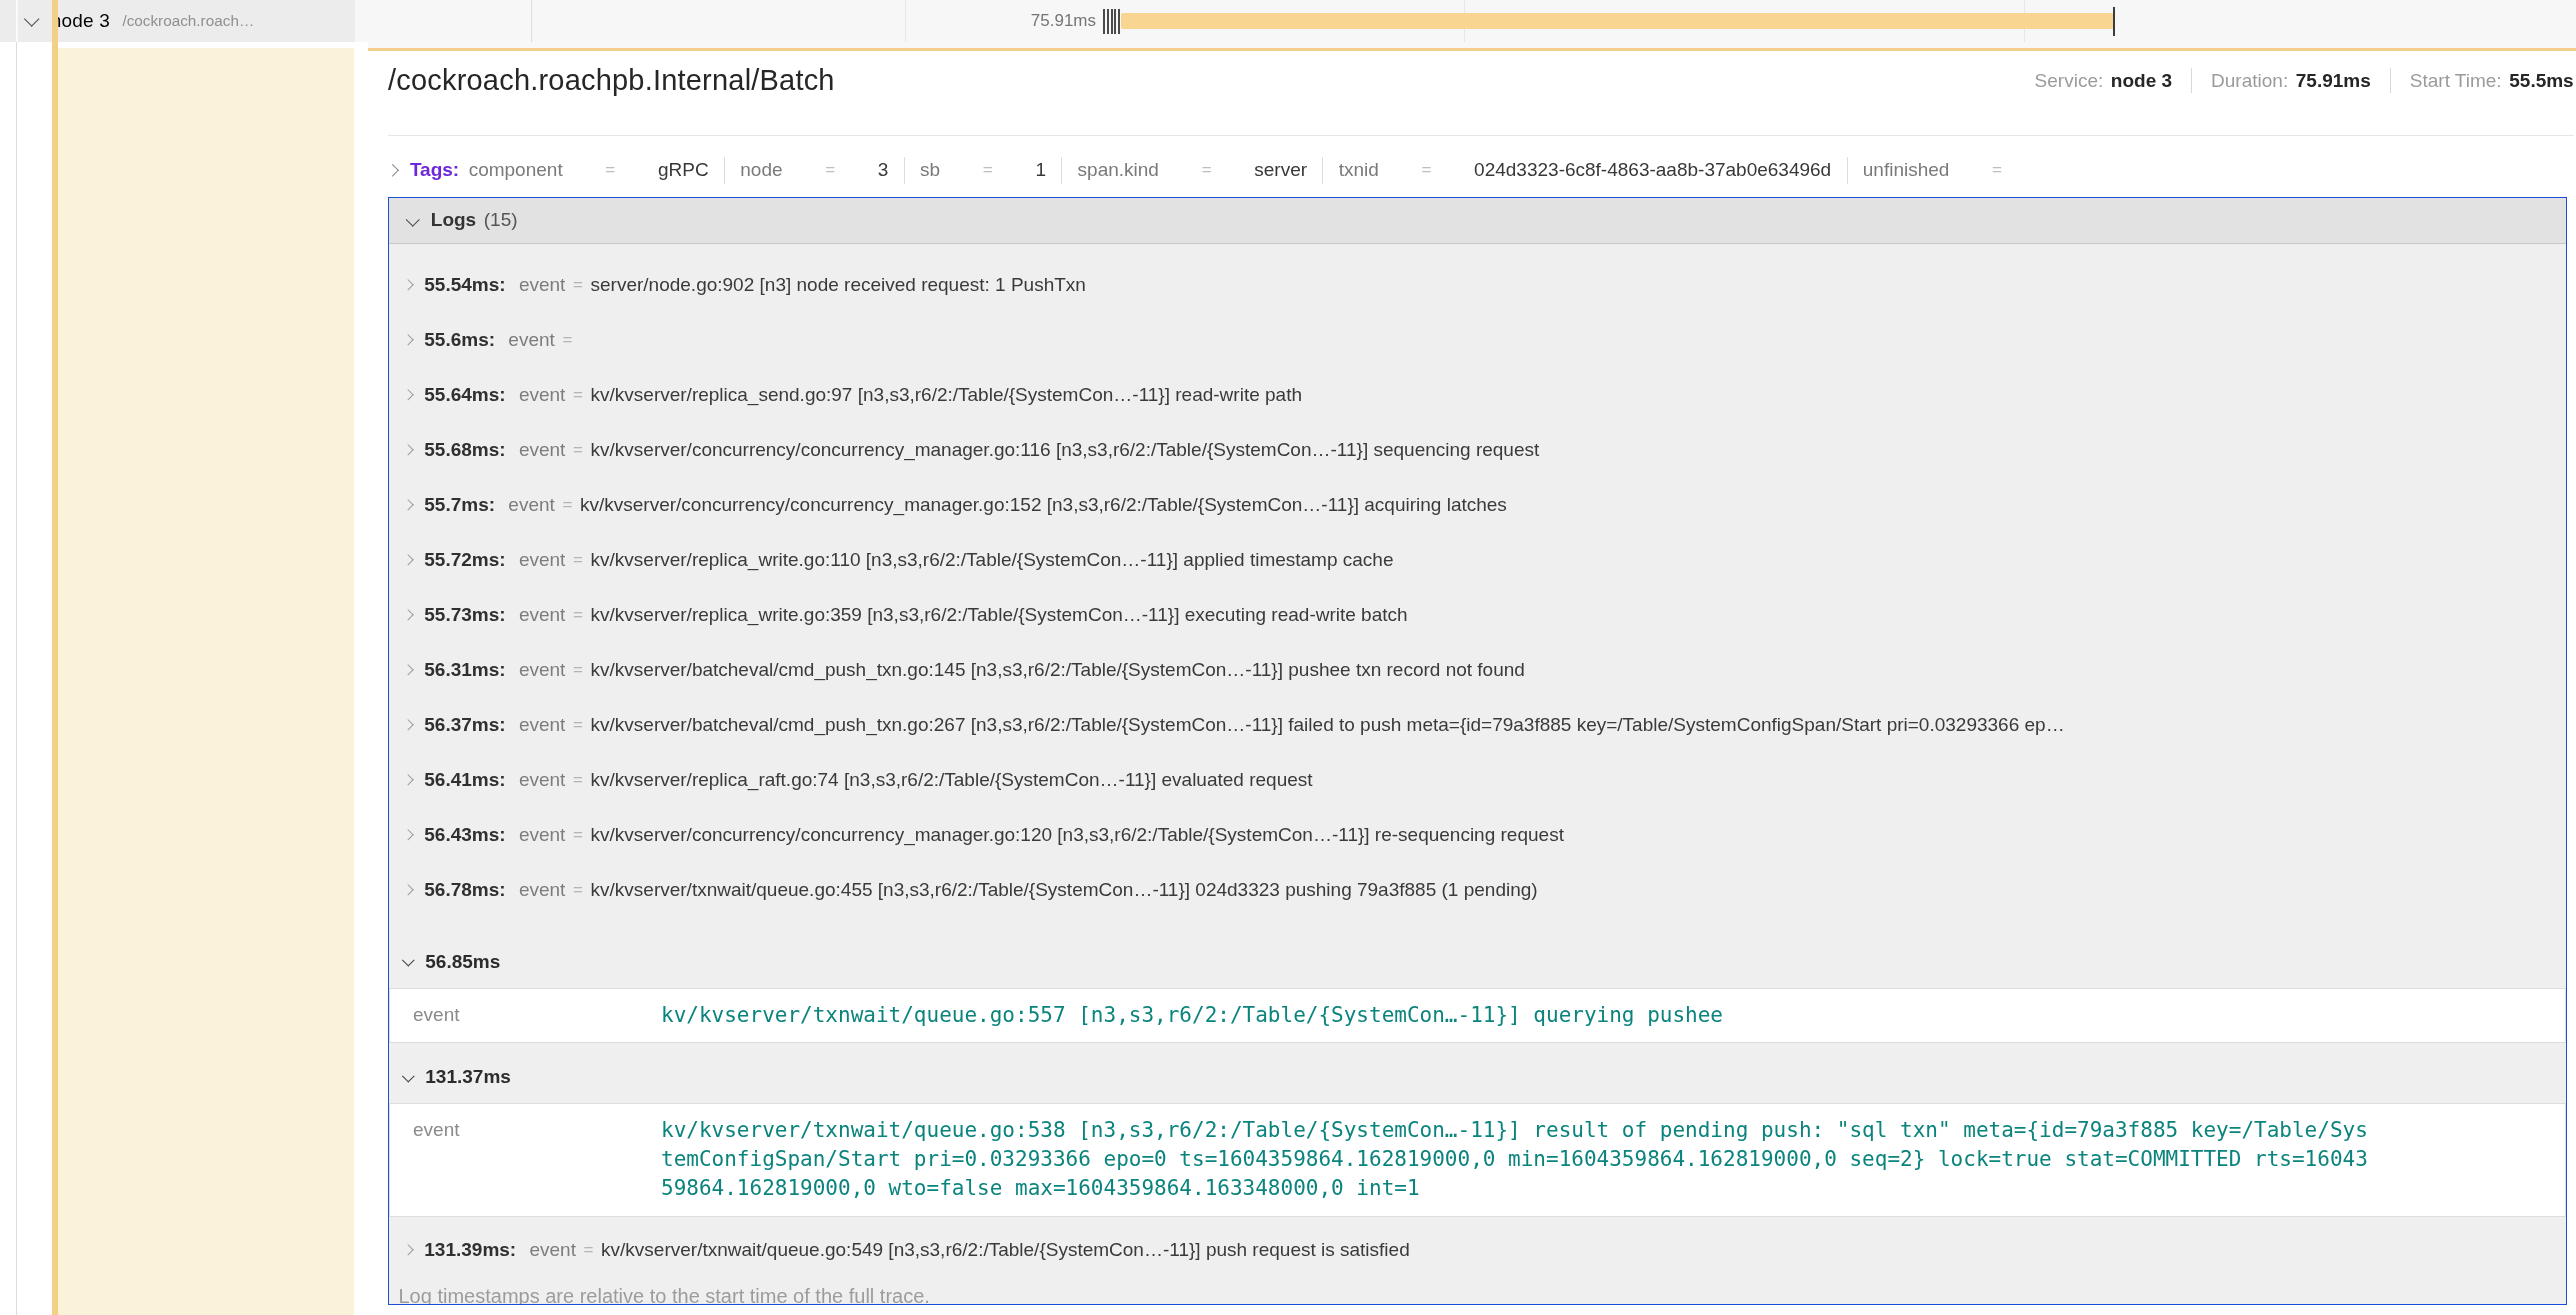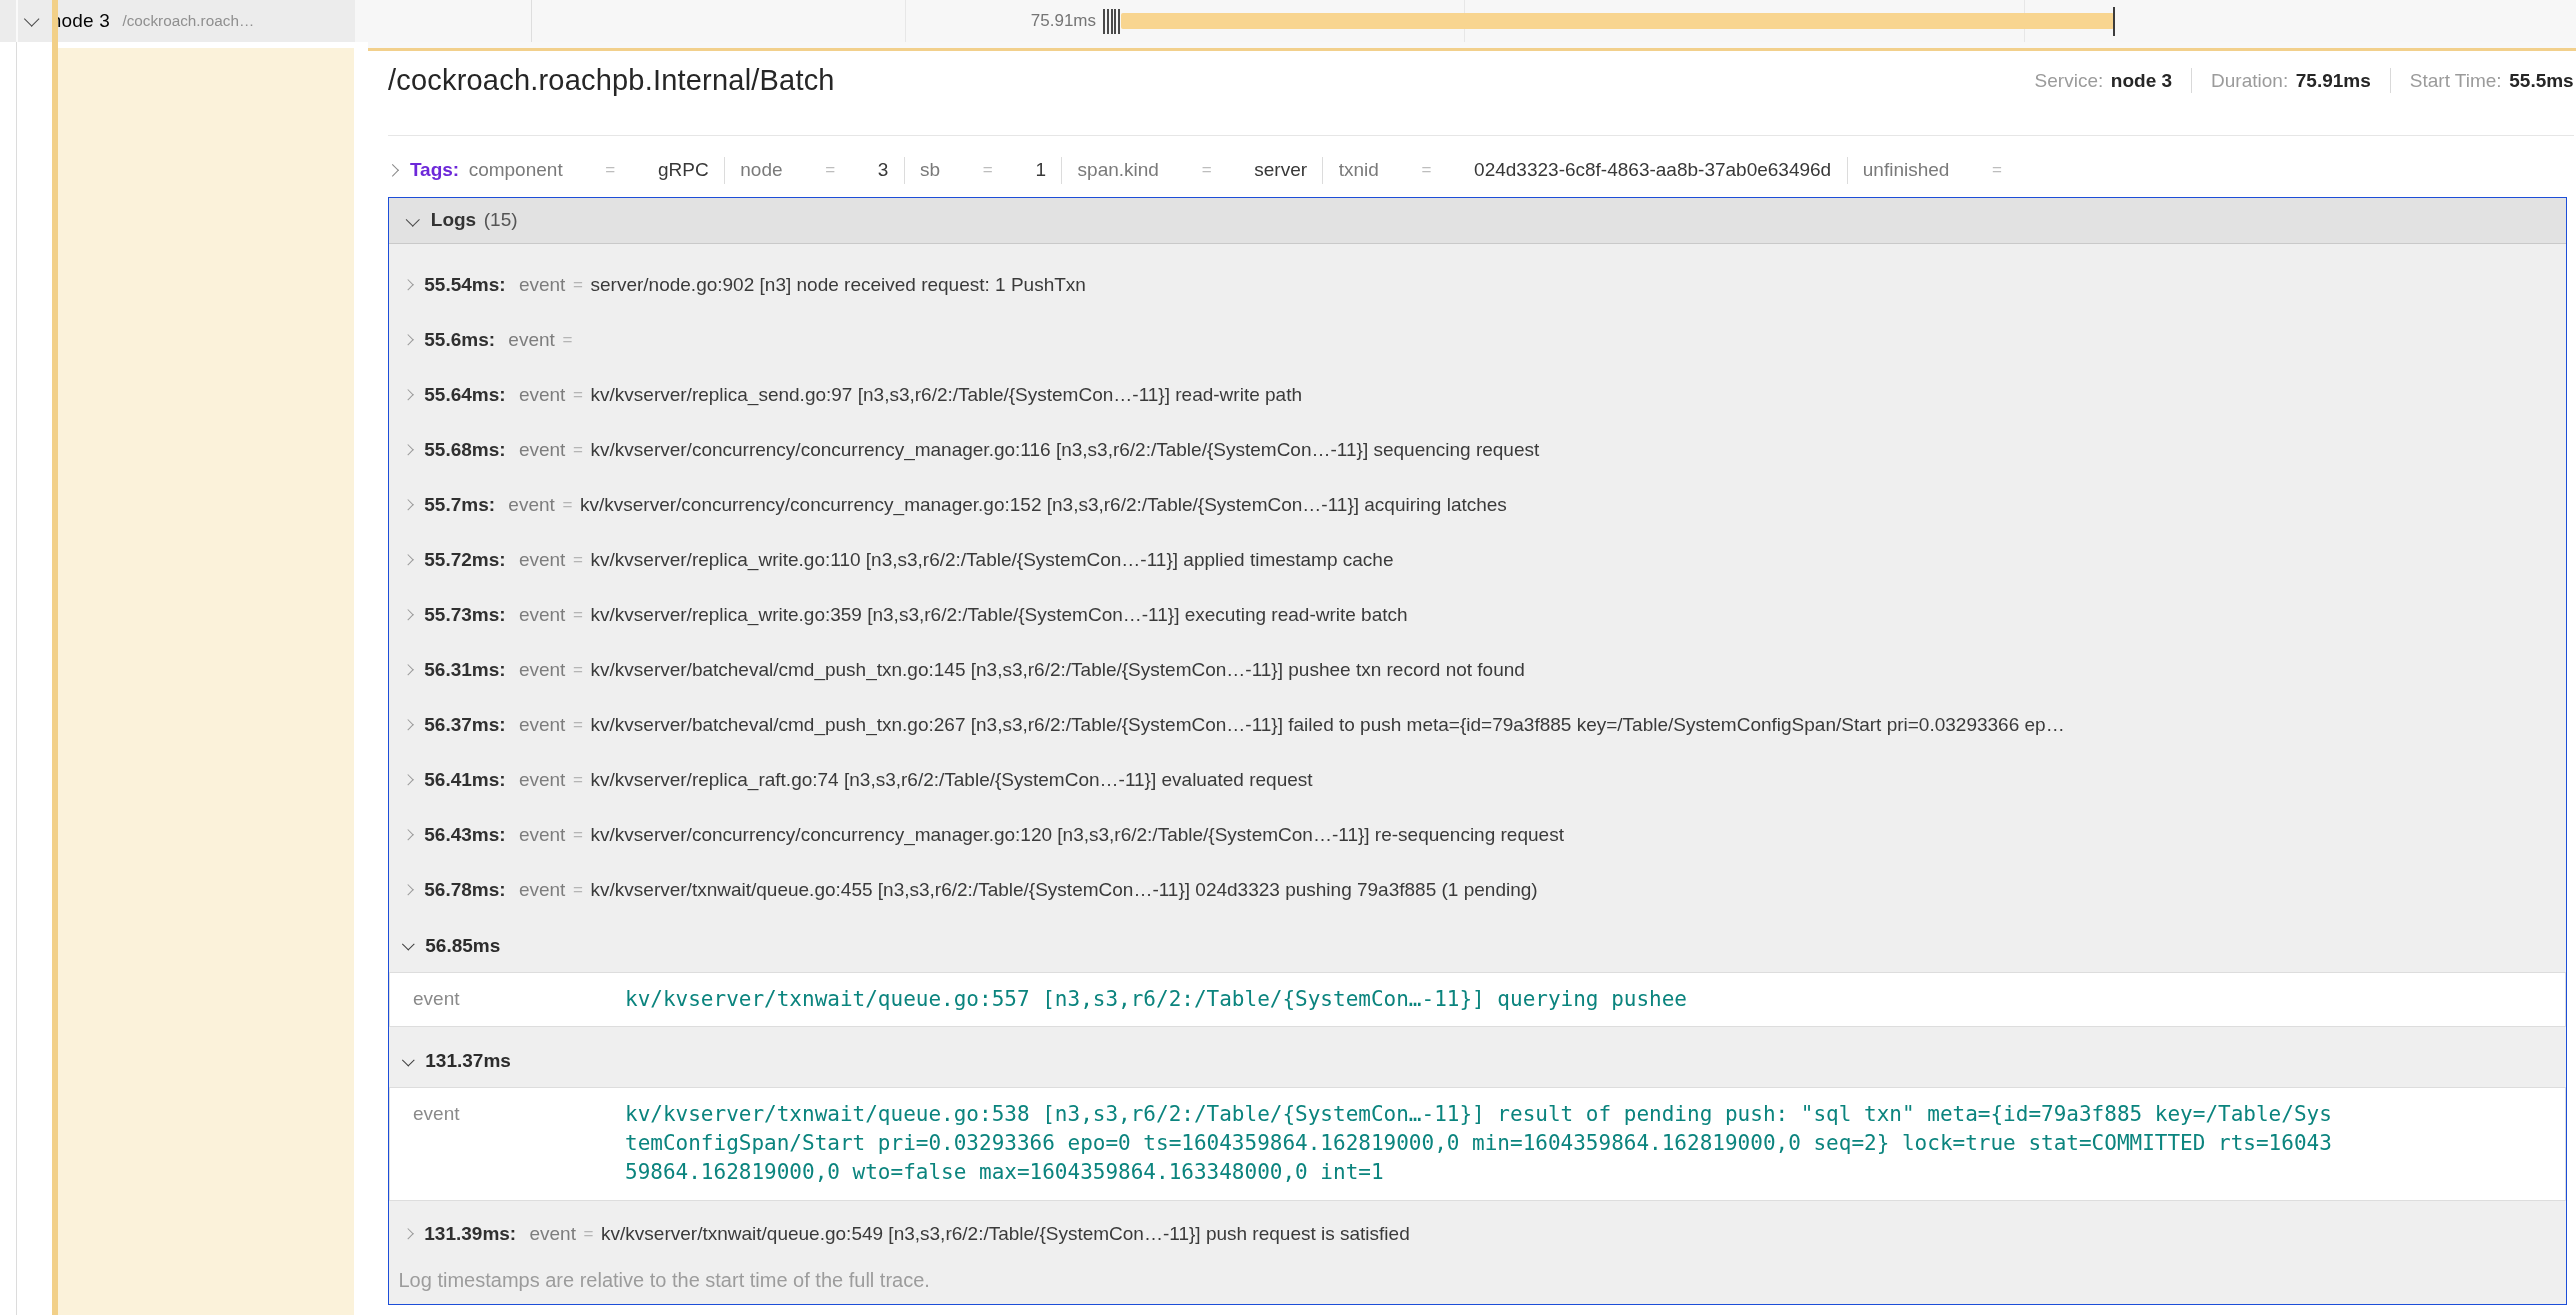--- a/index.html
+++ b/index.html
@@ -60,28 +60,28 @@
   .logs-body { padding-top:13.3px; }
 
   .log-row { height:55px; display:flex; align-items:center; padding:0 15.3px;
              white-space:nowrap; overflow:hidden; font-size:19px; }
   .log-time { font-weight:bold; color:#303030; margin-left:12.4px; }
   .log-key  { color:#7d7d7d; margin-left:13.3px; }
   .log-eq   { color:#b5b5b5; margin:0 7.6px; font-size:17px; }
   .log-msg  { color:#3a3a3a; }
 
   .exp-header { height:29px; display:flex; align-items:center; padding:0 15.3px; font-size:19px; }
-  .exp-header.first { margin-top:14px;align-items:center; }
+  .exp-header.first { margin-top:30px;align-items:center; }
   .exp-header.later { margin-top:19px; }
   .exp-time { font-weight:bold; color:#2c2c2c; margin-left:12.4px; }
   .exp-box { margin-top:11.4px; background:#fff; border:1px solid #dddddd;
              display:flex; padding:12.4px 23px; }
   .exp-key { flex:0 0 212px; font-size:19px; color:#8a8a8a; padding-top:2.9px; }
   .exp-val { width:1707px; font-family:"DejaVu Sans Mono", monospace; font-size:21px;
-             line-height:29px; color:#0b847e; word-break:break-all; }
+             line-height:29px; color:#0b847e; word-break:break-all;margin-left:36px; }
   .log-row.last { margin-top:5.7px; }
   .logs-footer { margin-top:7.6px; padding-left:9.5px; font-size:20px; color:#9c9c9c; }
 
   
   .chev { display:inline-block; border-right:1.9px solid #6b6b6b; border-bottom:1.9px solid #6b6b6b; flex:none; }
   .chev.down  { transform:rotate(45deg) translate(-1px,-1px); }
   .chev.right { transform:rotate(-45deg); }
   .chev.c12 { width:11.4px; height:11.4px; border-color:#4a4a4a; }
   .chev.c10 { width:9.5px; height:9.5px; border-color:#4a4a4a; }
   .chev.c9d { width:8.6px;  height:8.6px;  border-color:#3f3f3f; }

